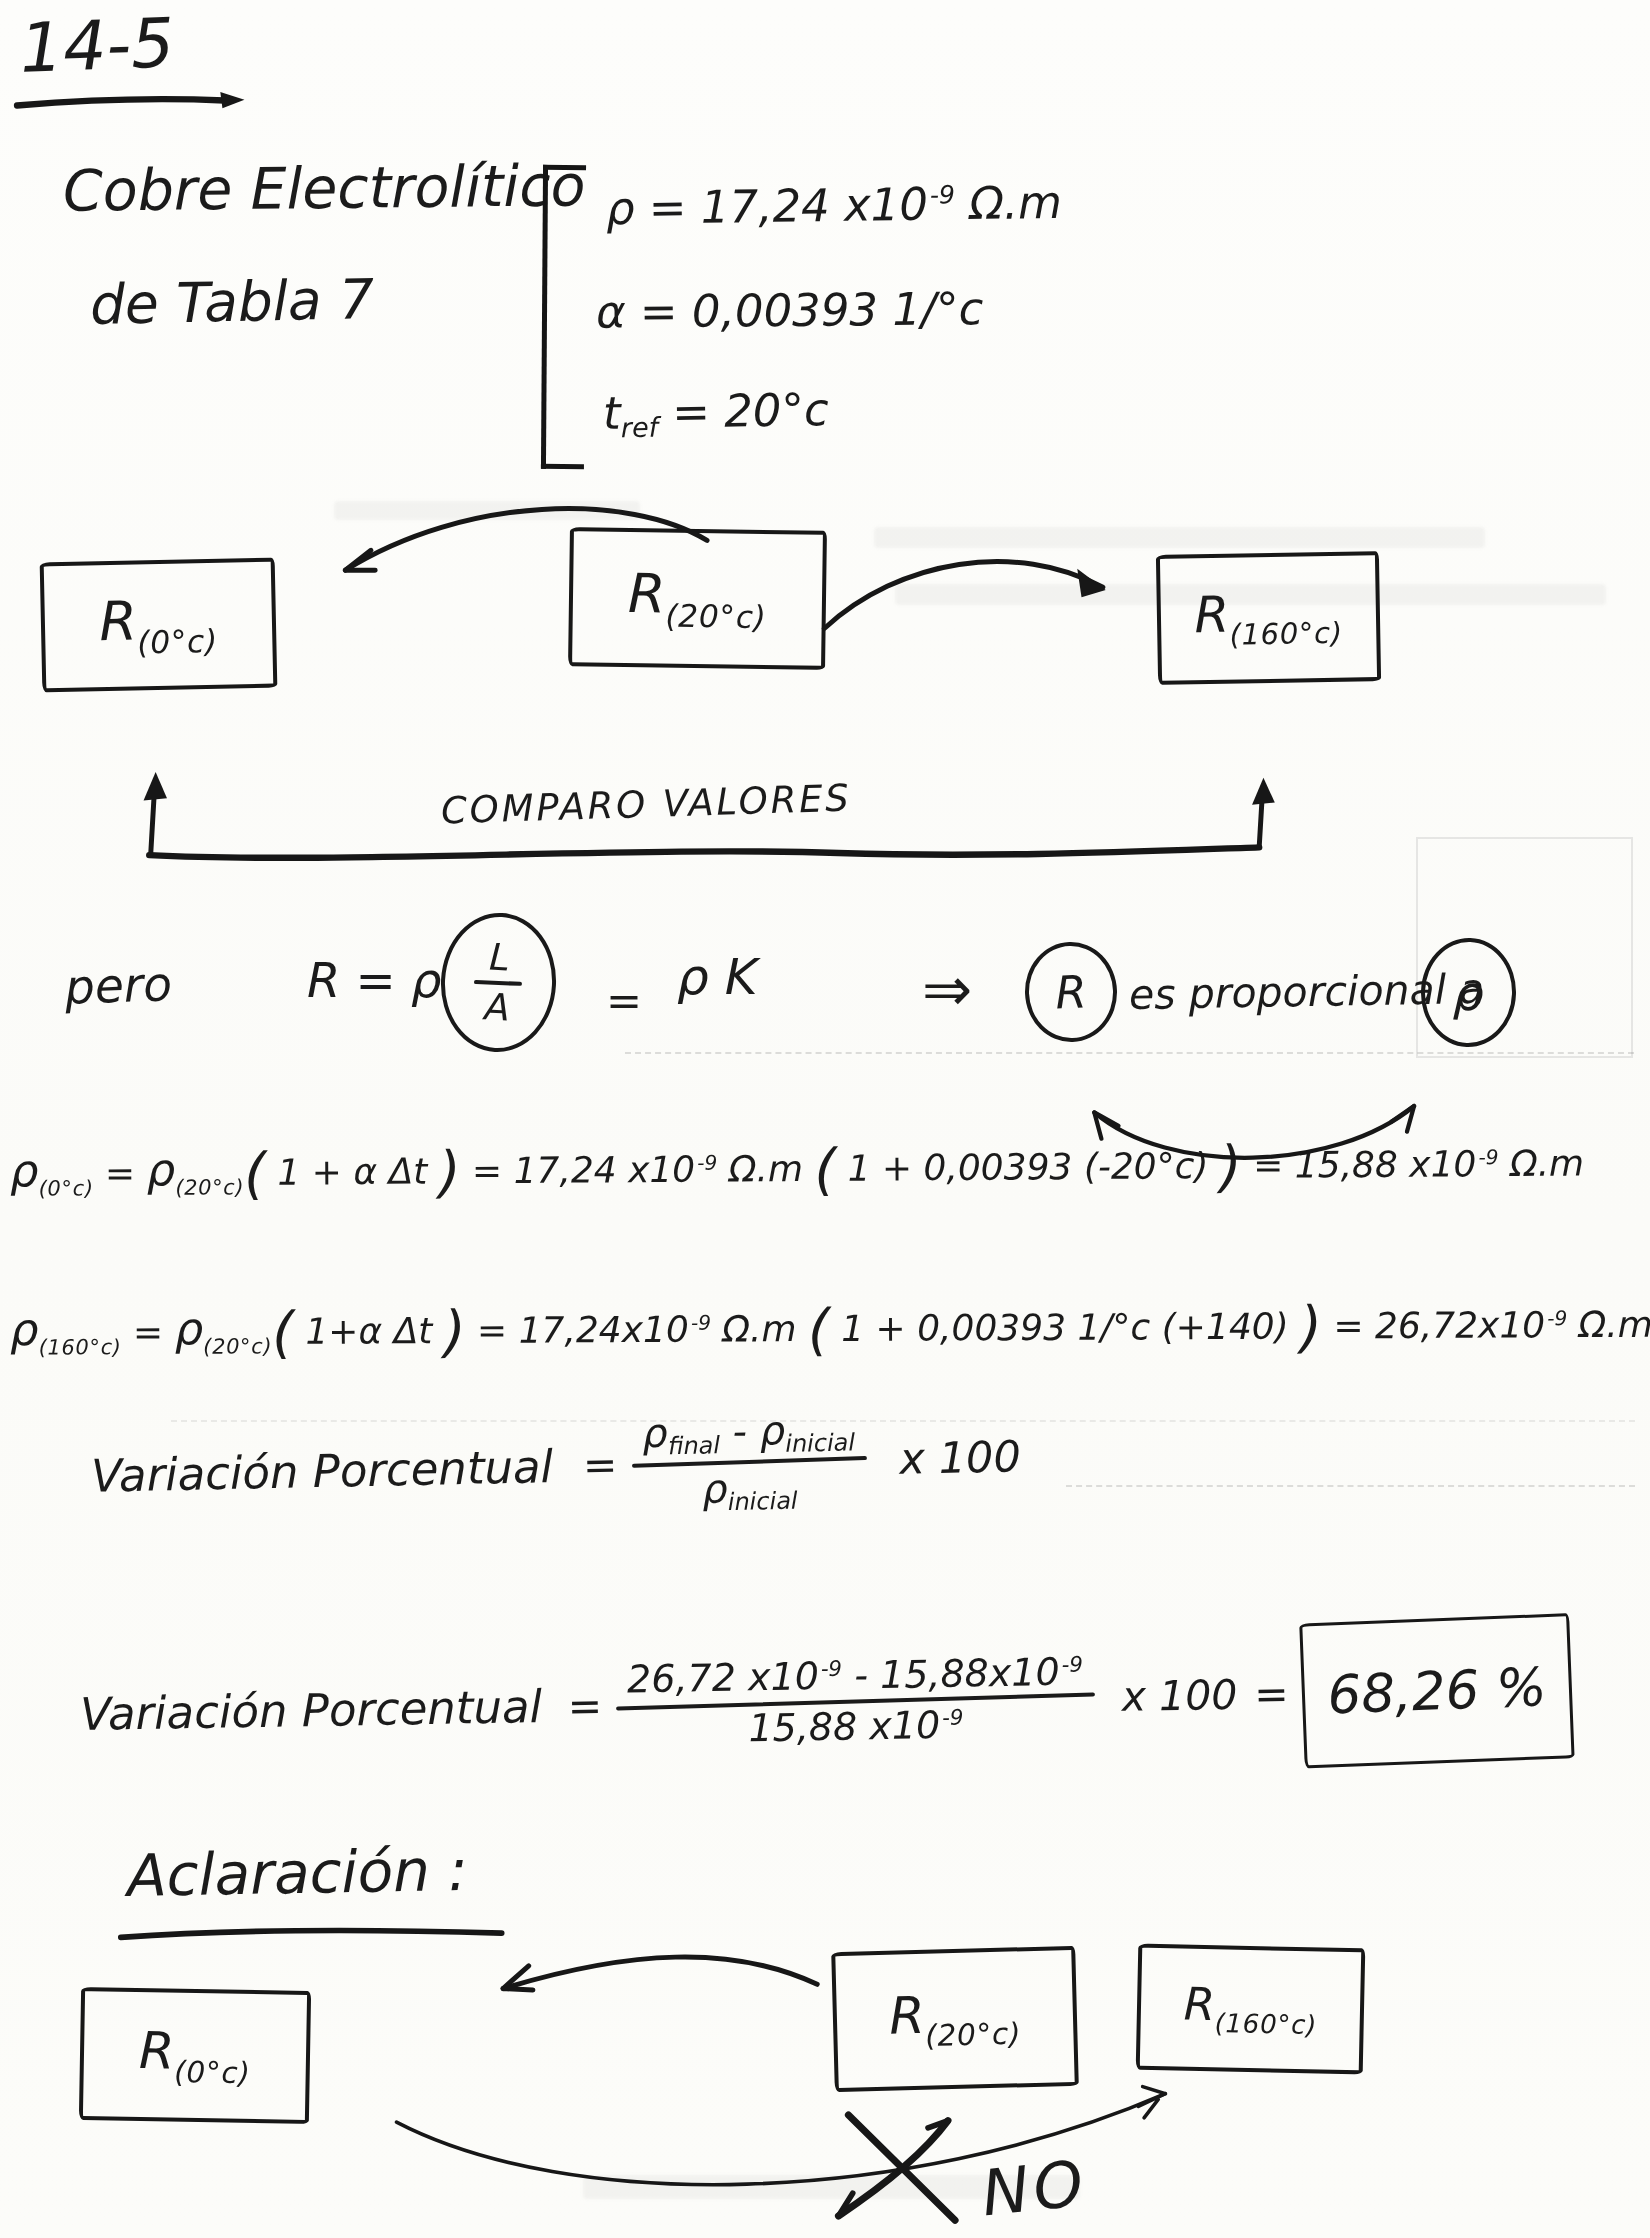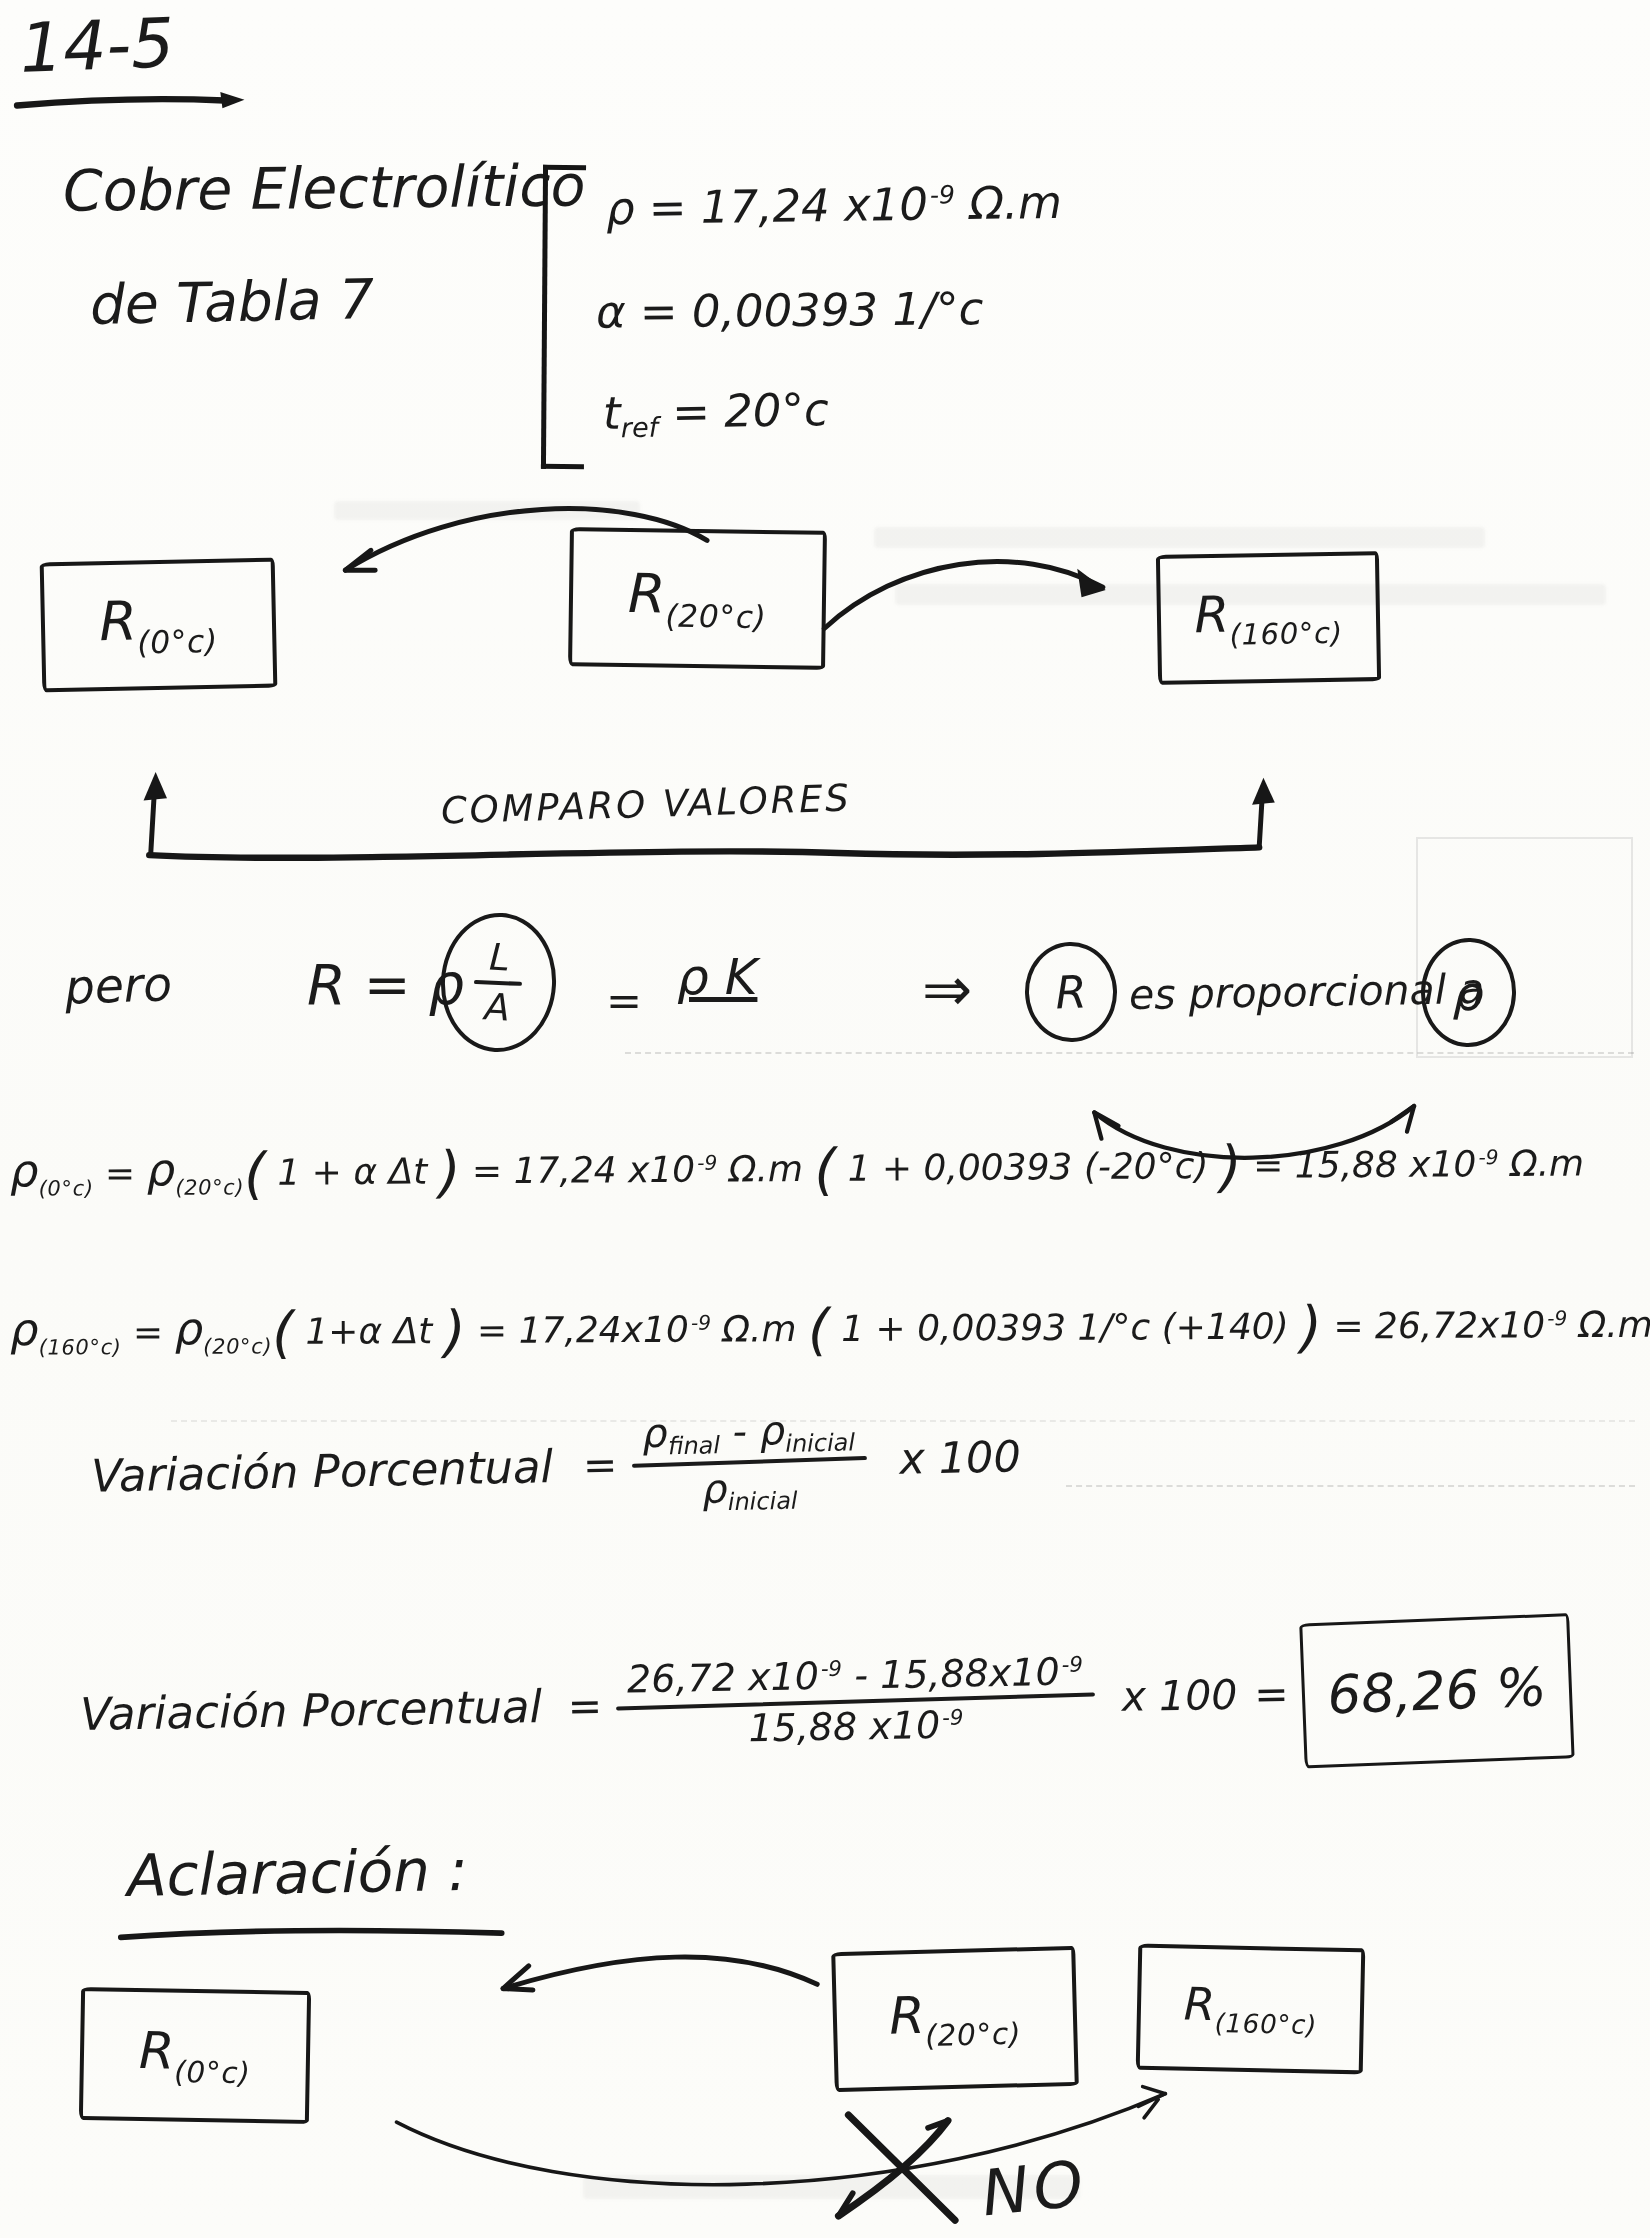--- a/index.html
+++ b/index.html
@@ -78,34 +78,34 @@
     <span><span>R</span><span class="rsub">(160°c)</span></span>
   </div>
 
   <div class="hline" style="left:441px;top:783px;font-size:37px;letter-spacing:2.8px;transform:rotate(-1.8deg);">
     <span>COMPARO VALORES</span>
   </div>
 
   <div class="hline" style="left:65px;top:958px;font-size:47px;transform:rotate(-2deg);">
     <span>pero</span>
   </div>
-  <div class="hline" style="left:307px;top:952px;font-size:56px;">
+  <div class="hline" style="left:307px;top:952px;font-size:48px;">
     <span>R = </span><span>ρ</span>
   </div>
   <div class="circle" style="left:441px;top:913px;width:107px;height:131px;transform:rotate(3deg);">
     <span class="frac" style="font-size:37px;margin:0;">
       <span class="fnum">L</span>
       <span class="fbar"></span>
       <span class="fden">A</span>
     </span>
   </div>
   <div class="hline" style="left:606px;top:975px;font-size:43px;">
     <span>=</span>
   </div>
-  <div class="hline" style="left:677px;top:948px;font-size:50px;text-decoration:underline;">
+  <div class="hline" style="left:677px;top:948px;font-size:50px;">
     <span>ρ K</span>
   </div>
   <div class="hline" style="left:922px;top:954px;font-size:60px;">
     <span>⇒</span>
   </div>
   <div class="circle" style="left:1025px;top:942px;width:84px;height:92px;transform:rotate(-2deg);font-size:45px;">
     <span>R</span>
   </div>
   <div class="hline" style="left:1129px;top:968px;font-size:41px;transform:rotate(-1deg);">
     <span>es proporcional a</span>

